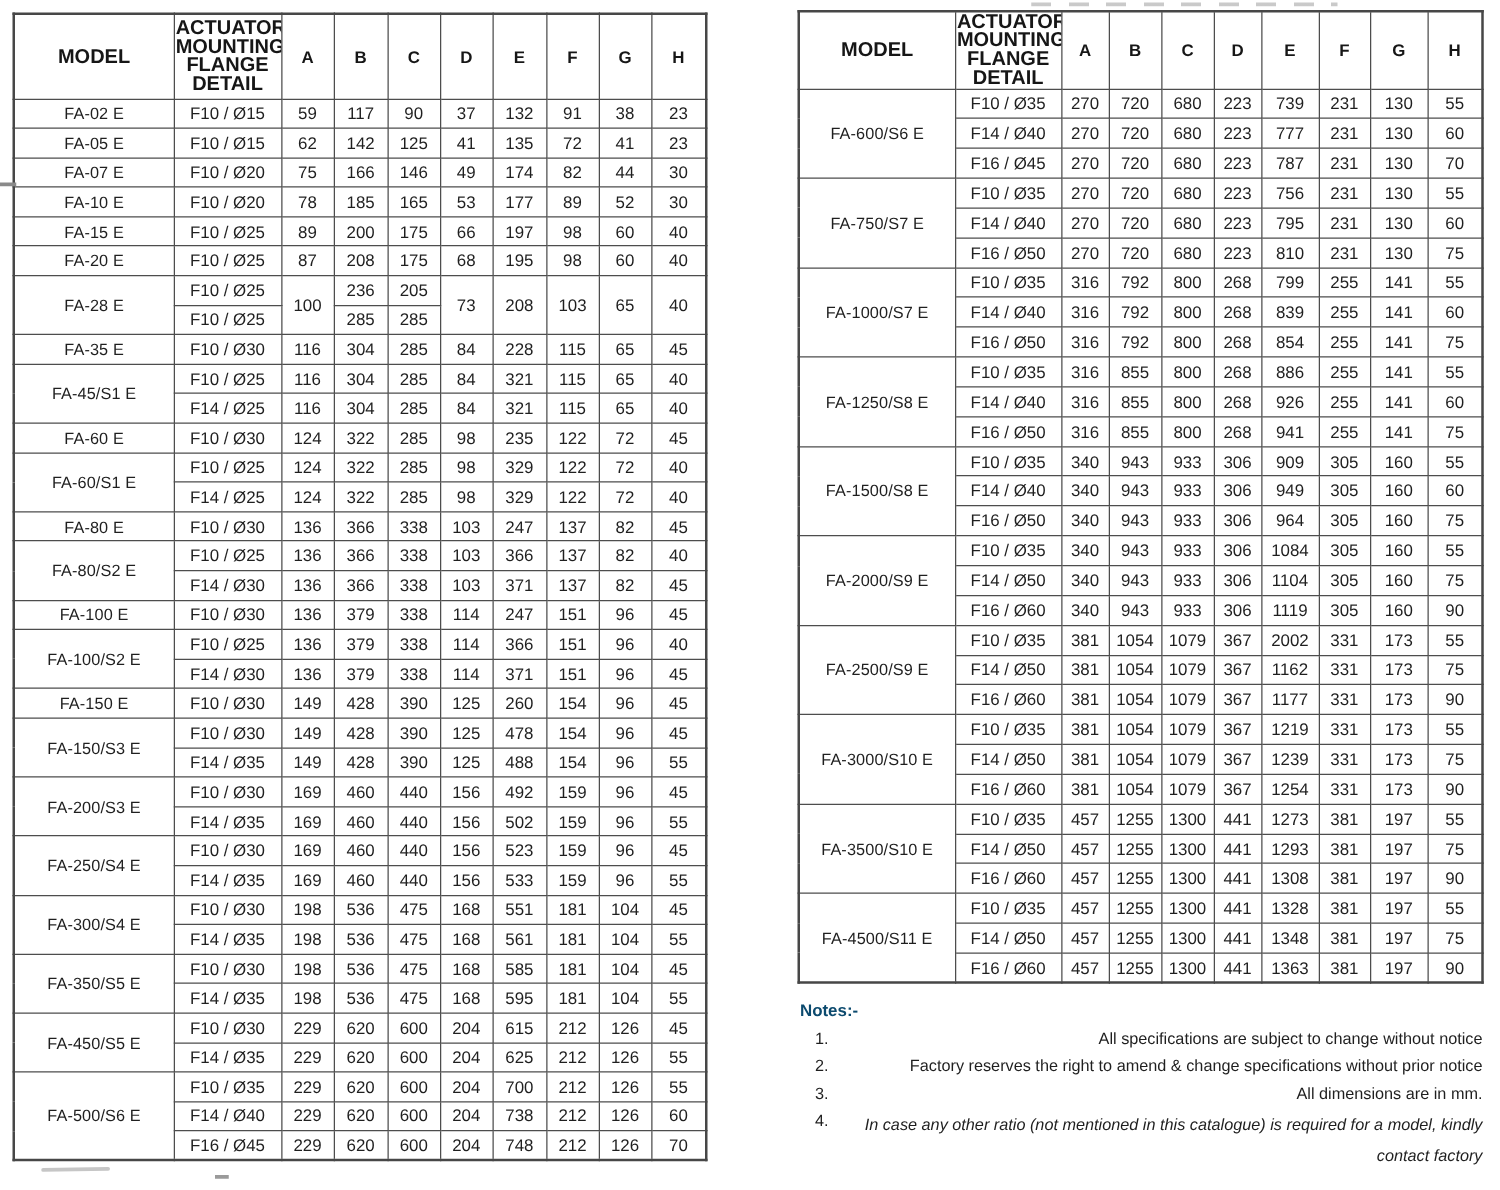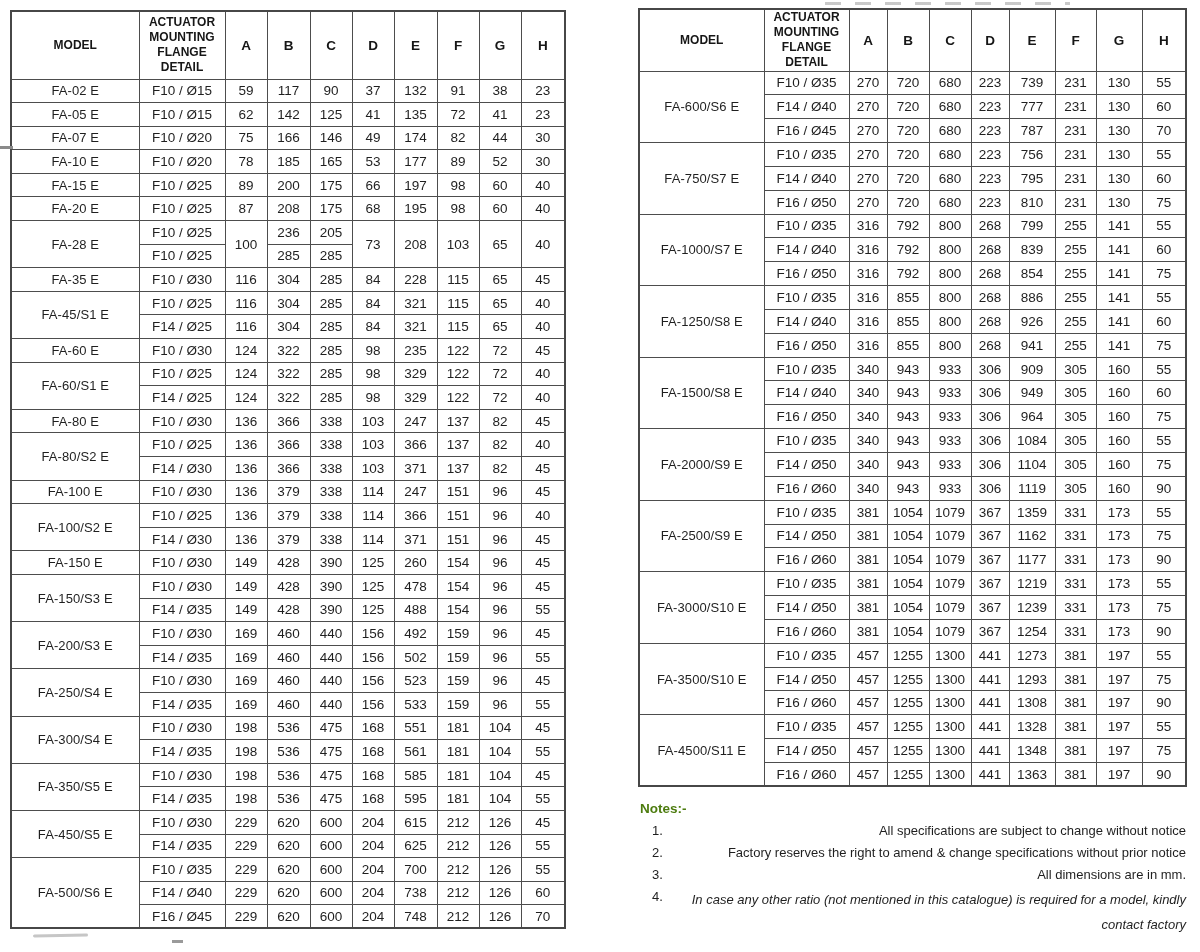--- a/index.html
+++ b/index.html
@@ -22,38 +22,38 @@
   }
   table.spec-table th, table.spec-table td {
     border: 1px solid #4d4d4d;
     text-align: center;
     vertical-align: middle;
     padding: 0 1px;
     overflow: hidden;
   }
   table.spec-table thead th {
     font-weight: bold;
-    font-size: 12px;
+    font-size: 16px;
     line-height: 15px;
     color: #161616;
   }
   table.spec-table thead th.dim-h { font-size: 13.5px; }
   td.model-cell  { font-weight: normal; font-size: 13px; letter-spacing: .1px; }
   td.flange-cell { font-size: 13.5px; }
   td.value-cell  { font-size: 13.5px; }
 
   table.left  { left: 10px;  top: 10px; width: 556px; }
   table.right { left: 638px; top: 8px;  width: 548px; }
   table.left  thead tr { height: 68px; }
   table.right thead tr { height: 62px; }
   table.left  tbody tr { height: 23.6px; }
   table.right tbody tr { height: 23.85px; }
 
   .notes { position: absolute; left: 640px; top: 801px; width: 556px; }
-  .notes-title { font-weight: bold; font-size: 13.5px; color: #4d7c0f; margin-bottom: 5px; }
+  .notes-title { font-weight: bold; font-size: 13.5px; color: #0c4a6e; margin-bottom: 5px; }
   .note-item { display: flex; margin-bottom: 3px; }
   .note-num  { width: 24px; margin-left: 12px; flex: none; font-size: 13px; line-height: 19px; }
   .note-text { flex: 1; font-size: 13px; line-height: 19px; max-width: 510px; text-align: right; }
   .note-item:last-child .note-text { line-height: 25px; font-style: italic; }
 
   .artifact { position: absolute; pointer-events: none; }
   .artifact.edge-dash   { left: 0px;   top: 146px; width: 13px;  height: 3px; background: #8a8a8a; }
   .artifact.top-marks   { left: 825px; top: 2px;   width: 245px; height: 3px;
                           background: repeating-linear-gradient(90deg,#9e9e9e 0 16px,transparent 16px 30px);
                           opacity: .55; }
@@ -742,21 +742,21 @@
           <td class="value-cell">160</td>
           <td class="value-cell">90</td>
         </tr>
         <tr>
           <td class="model-cell" rowspan="3">FA-2500/S9 E</td>
           <td class="flange-cell">F10 / Ø35</td>
           <td class="value-cell">381</td>
           <td class="value-cell">1054</td>
           <td class="value-cell">1079</td>
           <td class="value-cell">367</td>
-          <td class="value-cell">1359</td>
+          <td class="value-cell">2002</td>
           <td class="value-cell">331</td>
           <td class="value-cell">173</td>
           <td class="value-cell">55</td>
         </tr>
         <tr>
           <td class="flange-cell">F14 / Ø50</td>
           <td class="value-cell">381</td>
           <td class="value-cell">1054</td>
           <td class="value-cell">1079</td>
           <td class="value-cell">367</td>

